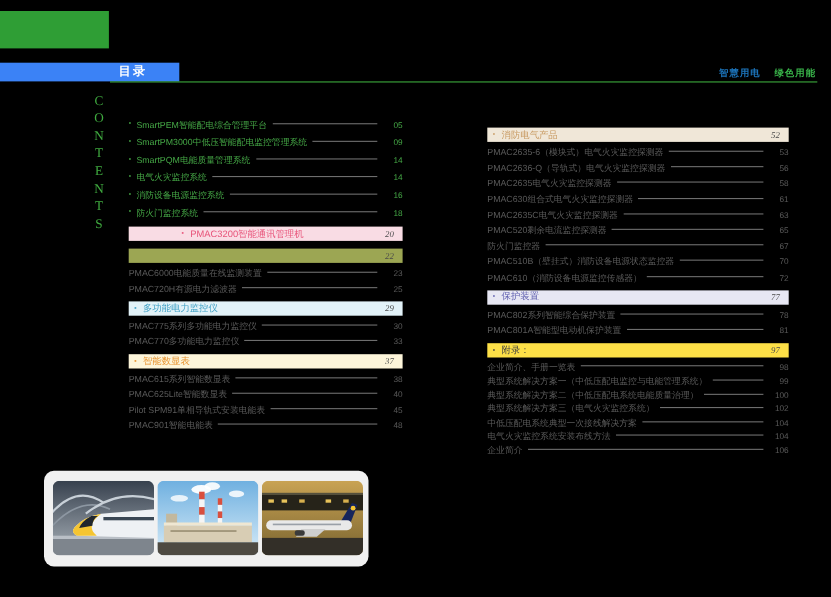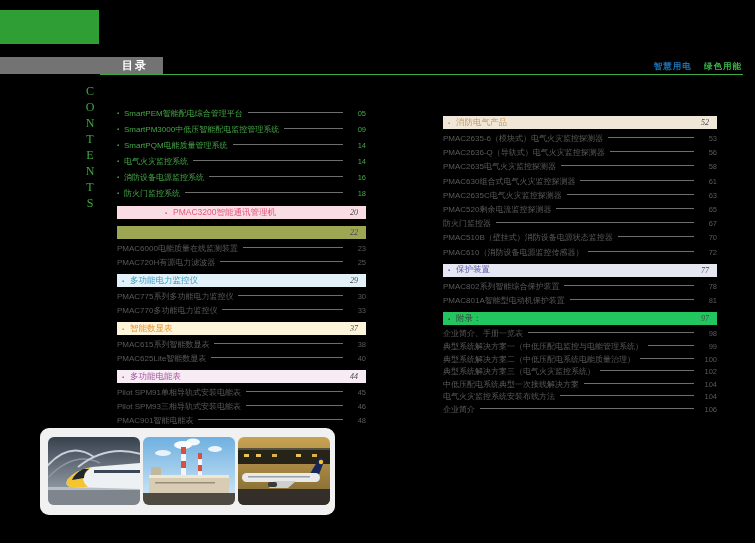--- a/index.html
+++ b/index.html
@@ -1,21 +1,21 @@
 <!DOCTYPE html>
 <html><head>
 <meta charset="utf-8">
 <style>
   html,body{margin:0;padding:0;background:#000;}
   .stage{position:relative;width:755px;height:543px;background:#000;overflow:hidden;
          font-family:"Liberation Sans",sans-serif;}
   
   .top-block{position:absolute;left:0;top:10px;width:99px;height:34px;background:#2f9e35;}
-  .title-bar{position:absolute;left:0;top:57px;width:163px;height:17px;background:#737373;
-             display:flex;align-items:center;justify-content:flex-end;padding-right:15px;box-sizing:border-box;}
+  .title-bar{position:absolute;left:0;top:57px;width:163px;height:17px;background:#3b82f6;
+             display:flex;align-items:flex-start;justify-content:flex-end;padding-right:29px;box-sizing:border-box;}
   .title-bar .t{color:#fff;font-size:11px;font-weight:bold;letter-spacing:2px;}
   .header-rule{position:absolute;left:100px;top:74px;width:643px;height:1px;background:#3caa3c;}
   .slogan{position:absolute;top:61px;right:13px;font-size:8.5px;font-weight:bold;letter-spacing:1px;}
   .slogan .b{color:#1c75bc;margin-right:9px;}
   .slogan .g{color:#39b54a;}
   
   .contents-vert{position:absolute;left:82px;top:84px;color:#3faa3f;font-size:12px;
                  font-family:"Liberation Serif",serif;writing-mode:vertical-lr;text-orientation:upright;
                  letter-spacing:2px;}
   
@@ -139,34 +139,24 @@
       <div class="row item-row">
         <span class="lbl" style="color: rgb(90, 90, 90);">PMAC615系列智能数显表</span>
         <div class="leader" style="background: rgb(110, 110, 110);"></div>
         <span class="pg" style="color: rgb(90, 90, 90);">38</span>
       </div>
       <div class="row item-row">
         <span class="lbl" style="color: rgb(90, 90, 90);">PMAC625Lite智能数显表</span>
         <div class="leader" style="background: rgb(110, 110, 110);"></div>
         <span class="pg" style="color: rgb(90, 90, 90);">40</span>
       </div>
-      <div class="bar" style="background: rgb(248, 236, 244);">
-        <span class="bullet" style="color: rgb(163, 85, 159);">▪</span>
-        <span class="lbl" style="color: rgb(163, 85, 159);">多功能电能表</span>
-        <span class="pg">44</span>
-      </div>
       <div class="row item-row">
         <span class="lbl" style="color: rgb(90, 90, 90);">Pilot SPM91单相导轨式安装电能表</span>
         <div class="leader" style="background: rgb(110, 110, 110);"></div>
         <span class="pg" style="color: rgb(90, 90, 90);">45</span>
-      </div>
-      <div class="row item-row">
-        <span class="lbl" style="color: rgb(90, 90, 90);">Pilot SPM93三相导轨式安装电能表</span>
-        <div class="leader" style="background: rgb(110, 110, 110);"></div>
-        <span class="pg" style="color: rgb(90, 90, 90);">46</span>
       </div>
       <div class="row item-row">
         <span class="lbl" style="color: rgb(90, 90, 90);">PMAC901智能电能表</span>
         <div class="leader" style="background: rgb(110, 110, 110);"></div>
         <span class="pg" style="color: rgb(90, 90, 90);">48</span>
       </div>
     </div>
   <div class="toc-col" id="toc-right">
       <div class="bar" style="background: rgb(240, 231, 216);">
         <span class="bullet" style="color: rgb(200, 154, 98);">▪</span>
@@ -226,21 +216,21 @@
       <div class="row item-row">
         <span class="lbl" style="color: rgb(90, 90, 90);">PMAC802系列智能综合保护装置</span>
         <div class="leader" style="background: rgb(110, 110, 110);"></div>
         <span class="pg" style="color: rgb(90, 90, 90);">78</span>
       </div>
       <div class="row item-row">
         <span class="lbl" style="color: rgb(90, 90, 90);">PMAC801A智能型电动机保护装置</span>
         <div class="leader" style="background: rgb(110, 110, 110);"></div>
         <span class="pg" style="color: rgb(90, 90, 90);">81</span>
       </div>
-      <div class="bar" style="background: #22c55e;">
+      <div class="bar" style="background: #fde047;">
         <span class="bullet" style="color: rgb(63, 63, 63);">▪</span>
         <span class="lbl" style="color: rgb(63, 63, 63);">附录：</span>
         <span class="pg">97</span>
       </div>
       <div class="row item-row tight">
         <span class="lbl" style="color: rgb(90, 90, 90);">企业简介、手册一览表</span>
         <div class="leader" style="background: rgb(110, 110, 110);"></div>
         <span class="pg" style="color: rgb(90, 90, 90);">98</span>
       </div>
       <div class="row item-row tight">

